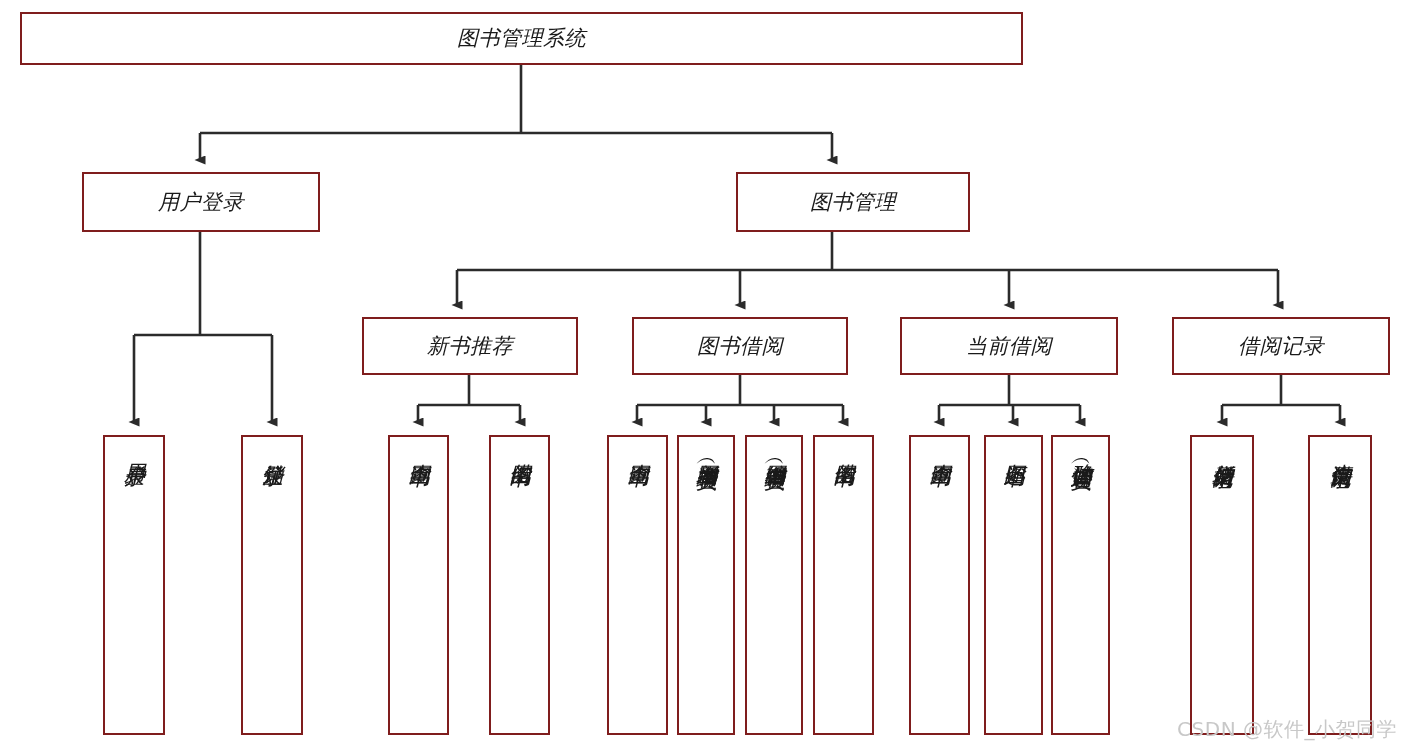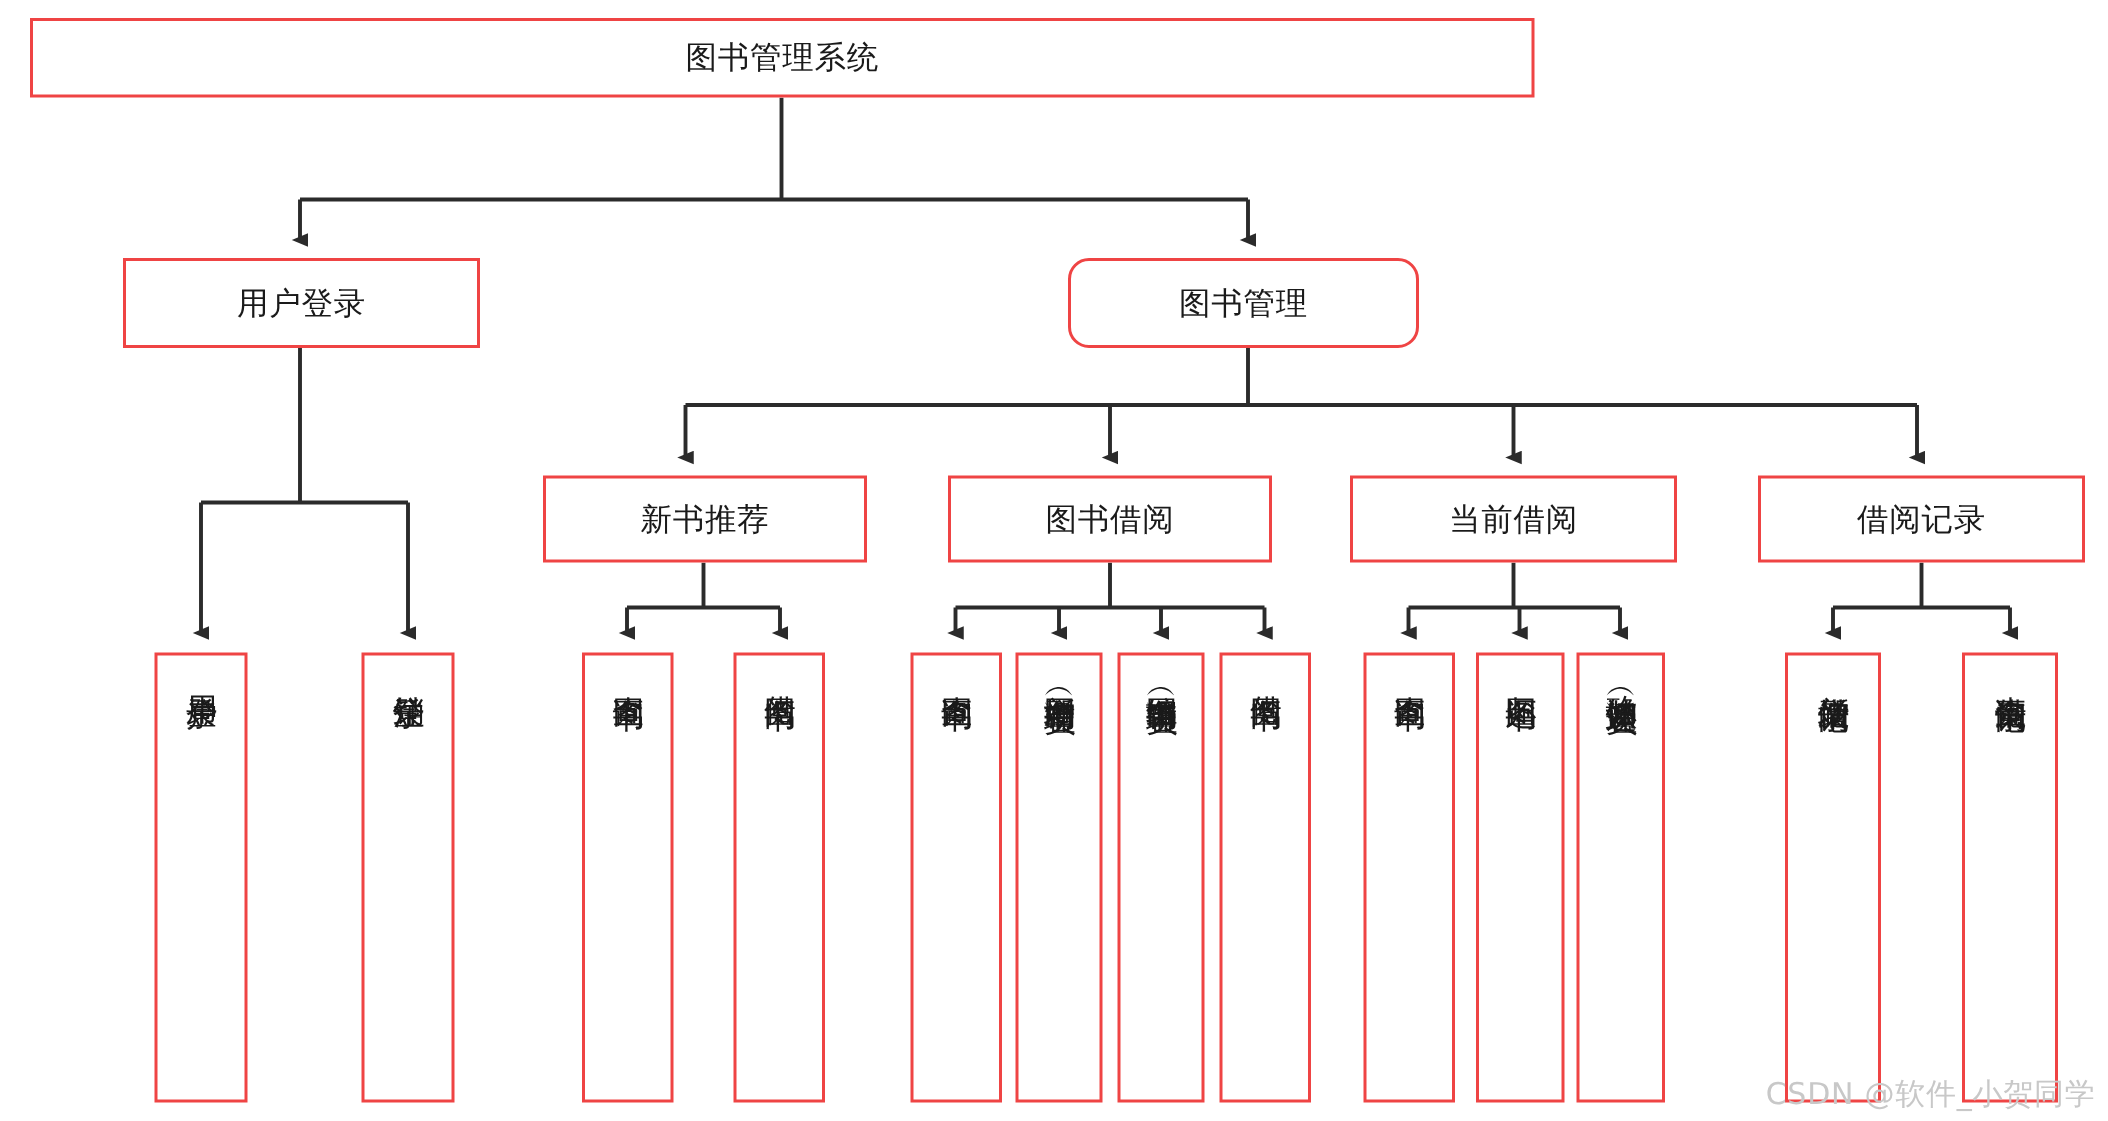--- a/index.html
+++ b/index.html
@@ -22,25 +22,26 @@
     left: 0;
     top: 0;
     width: 1405px;
     height: 747px;
     pointer-events: none;
   }
   .node {
     position: absolute;
     box-sizing: border-box;
     background: #ffffff;
-    border: 2px solid #ef4444;
+    border: 2px solid #7f1d1d;
     display: flex;
     align-items: center;
     justify-content: center;
     color: #1a1a1a;
+    font-style: italic;
   }
   .node .label {
     display: block;
     text-align: center;
     line-height: 1.08;
   }
   
   .node.h .label {
     font-size: 21px;
     letter-spacing: 0.5px;
@@ -126,21 +127,21 @@
     </g>
   </svg>
 
   <div class="node h" style="left:20px; top:12px; width:1003px; height:53px;">
     <span class="label">图书管理系统</span>
   </div>
 
   <div class="node h" style="left:82px; top:172px; width:238px; height:60px;">
     <span class="label">用户登录</span>
   </div>
-  <div class="node h" style="left:712px; top:172px; width:234px; height:60px;border-radius:14px;">
+  <div class="node h" style="left:736px; top:172px; width:234px; height:60px;">
     <span class="label">图书管理</span>
   </div>
 
   <div class="node h" style="left:362px; top:317px; width:216px; height:58px;">
     <span class="label">新书推荐</span>
   </div>
   <div class="node h" style="left:900px; top:317px; width:218px; height:58px;">
     <span class="label">当前借阅</span>
   </div>
   <div class="node h" style="left:632px; top:317px; width:216px; height:58px;">

